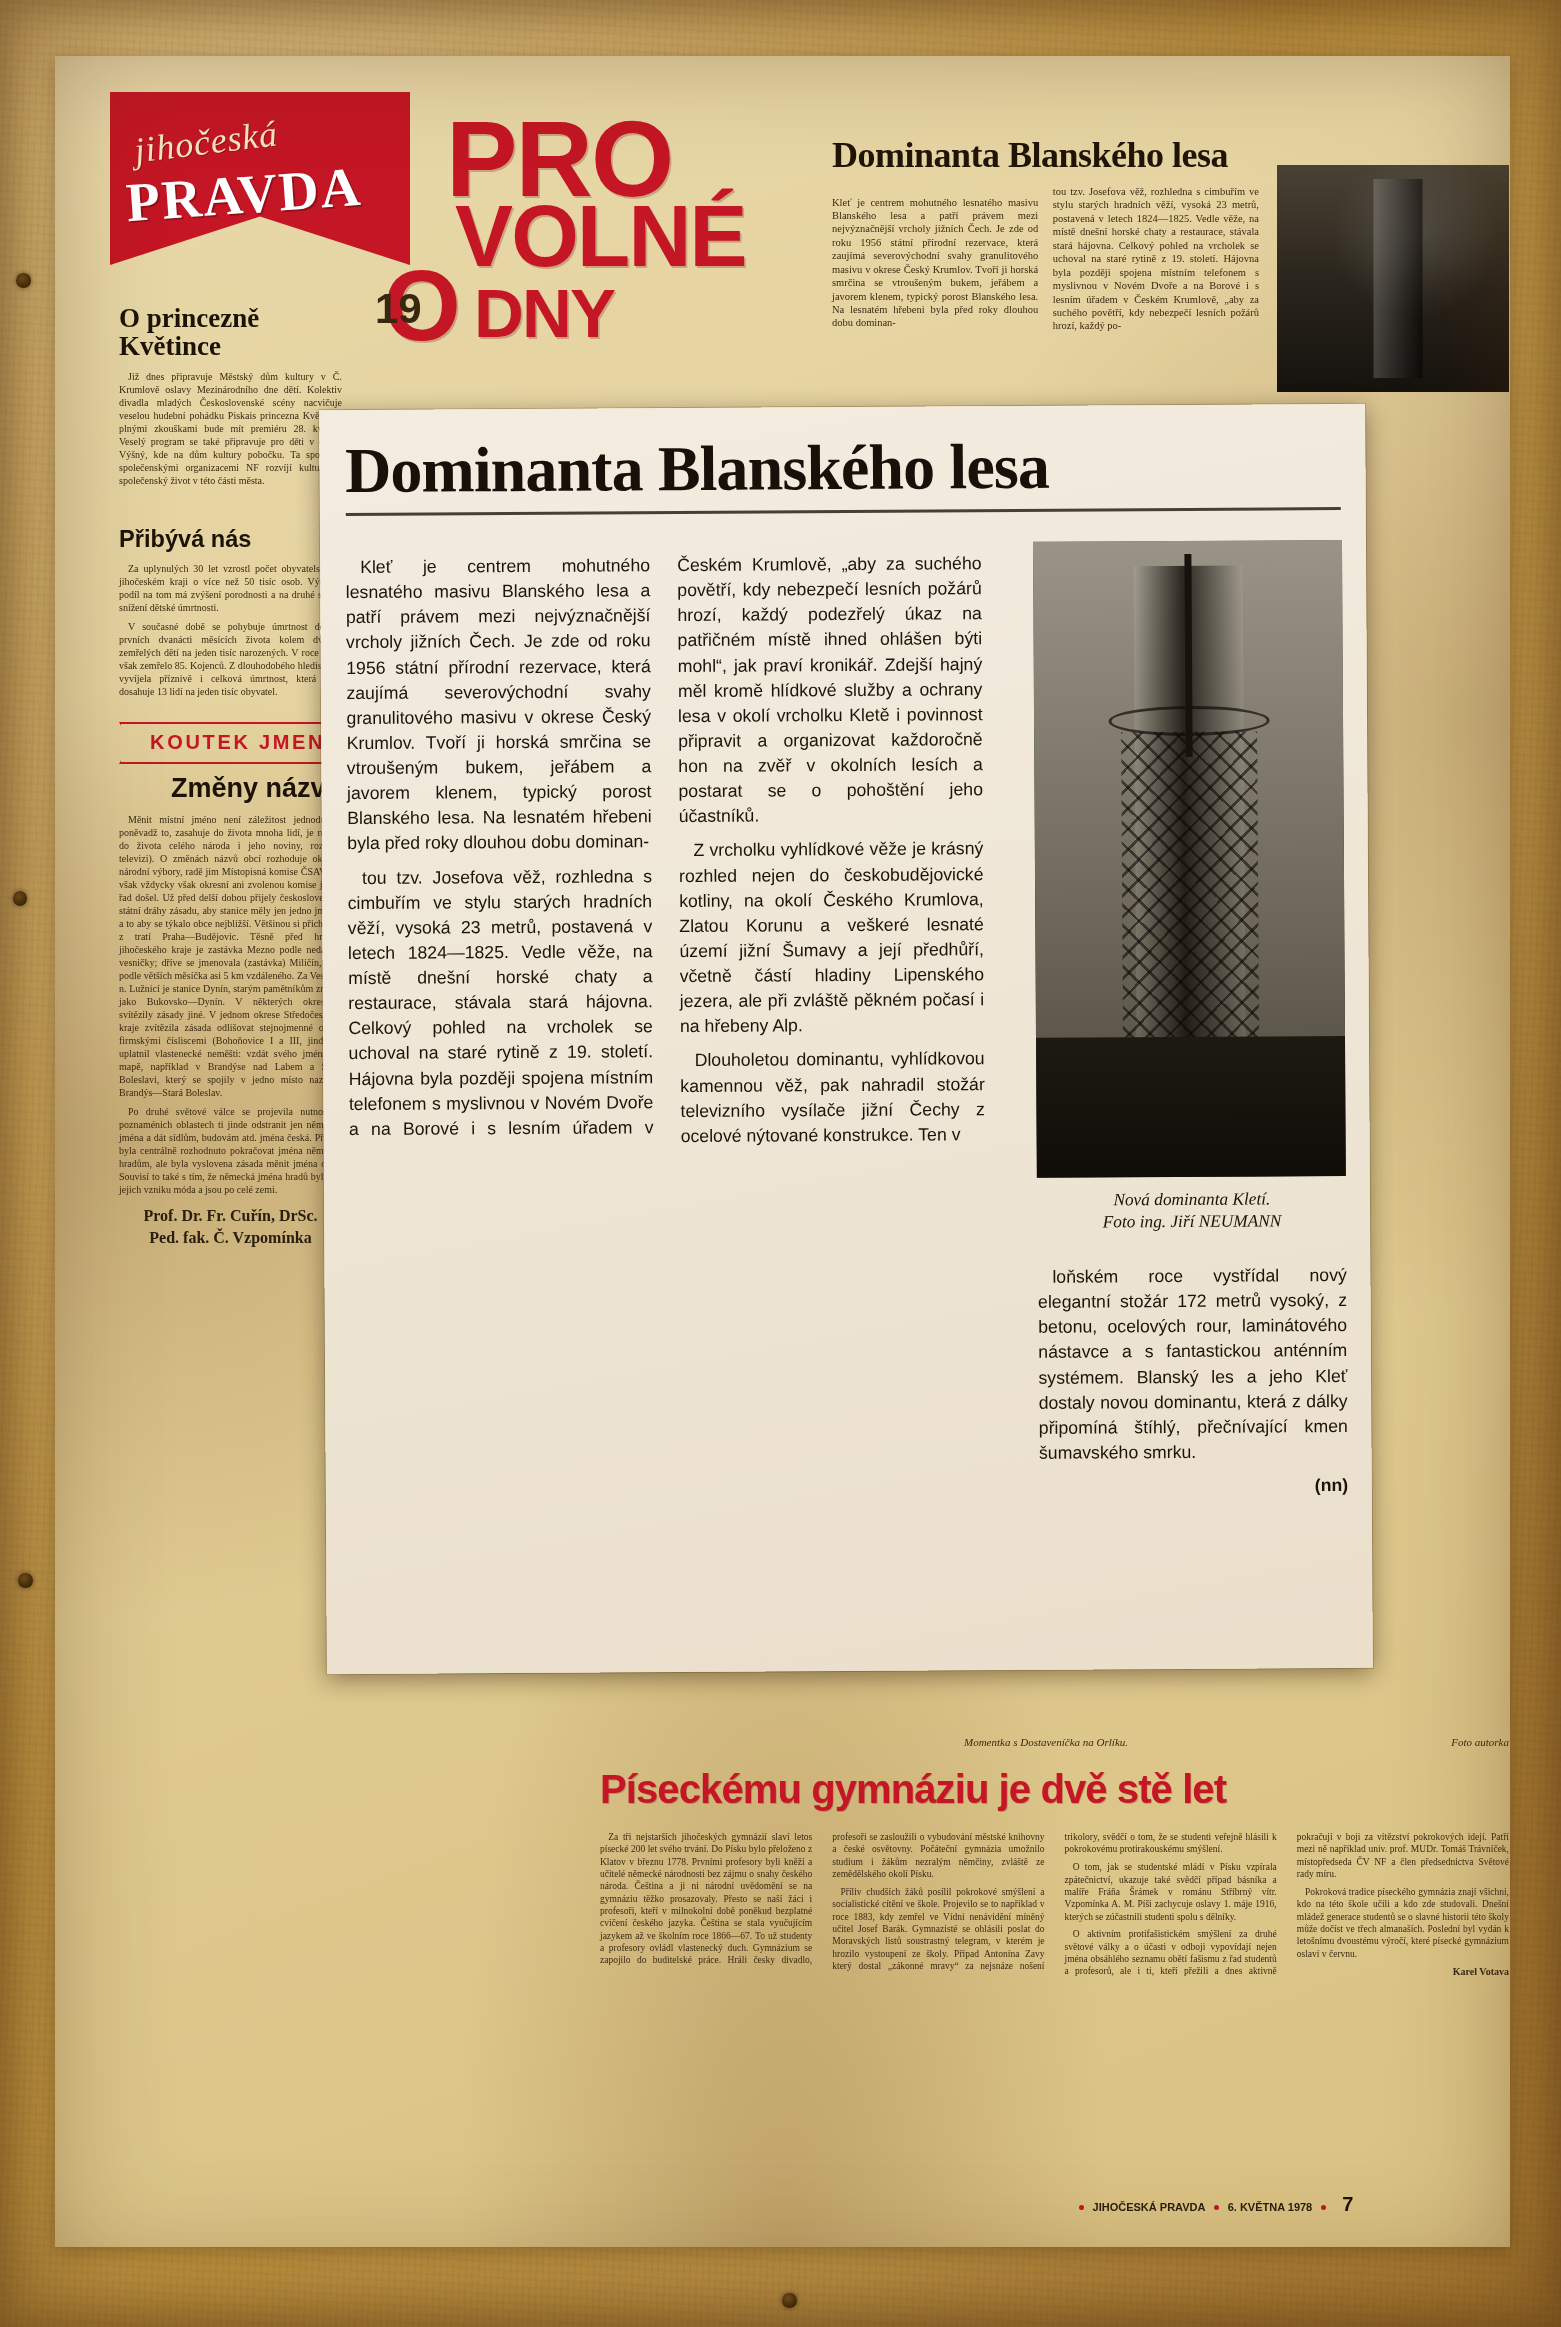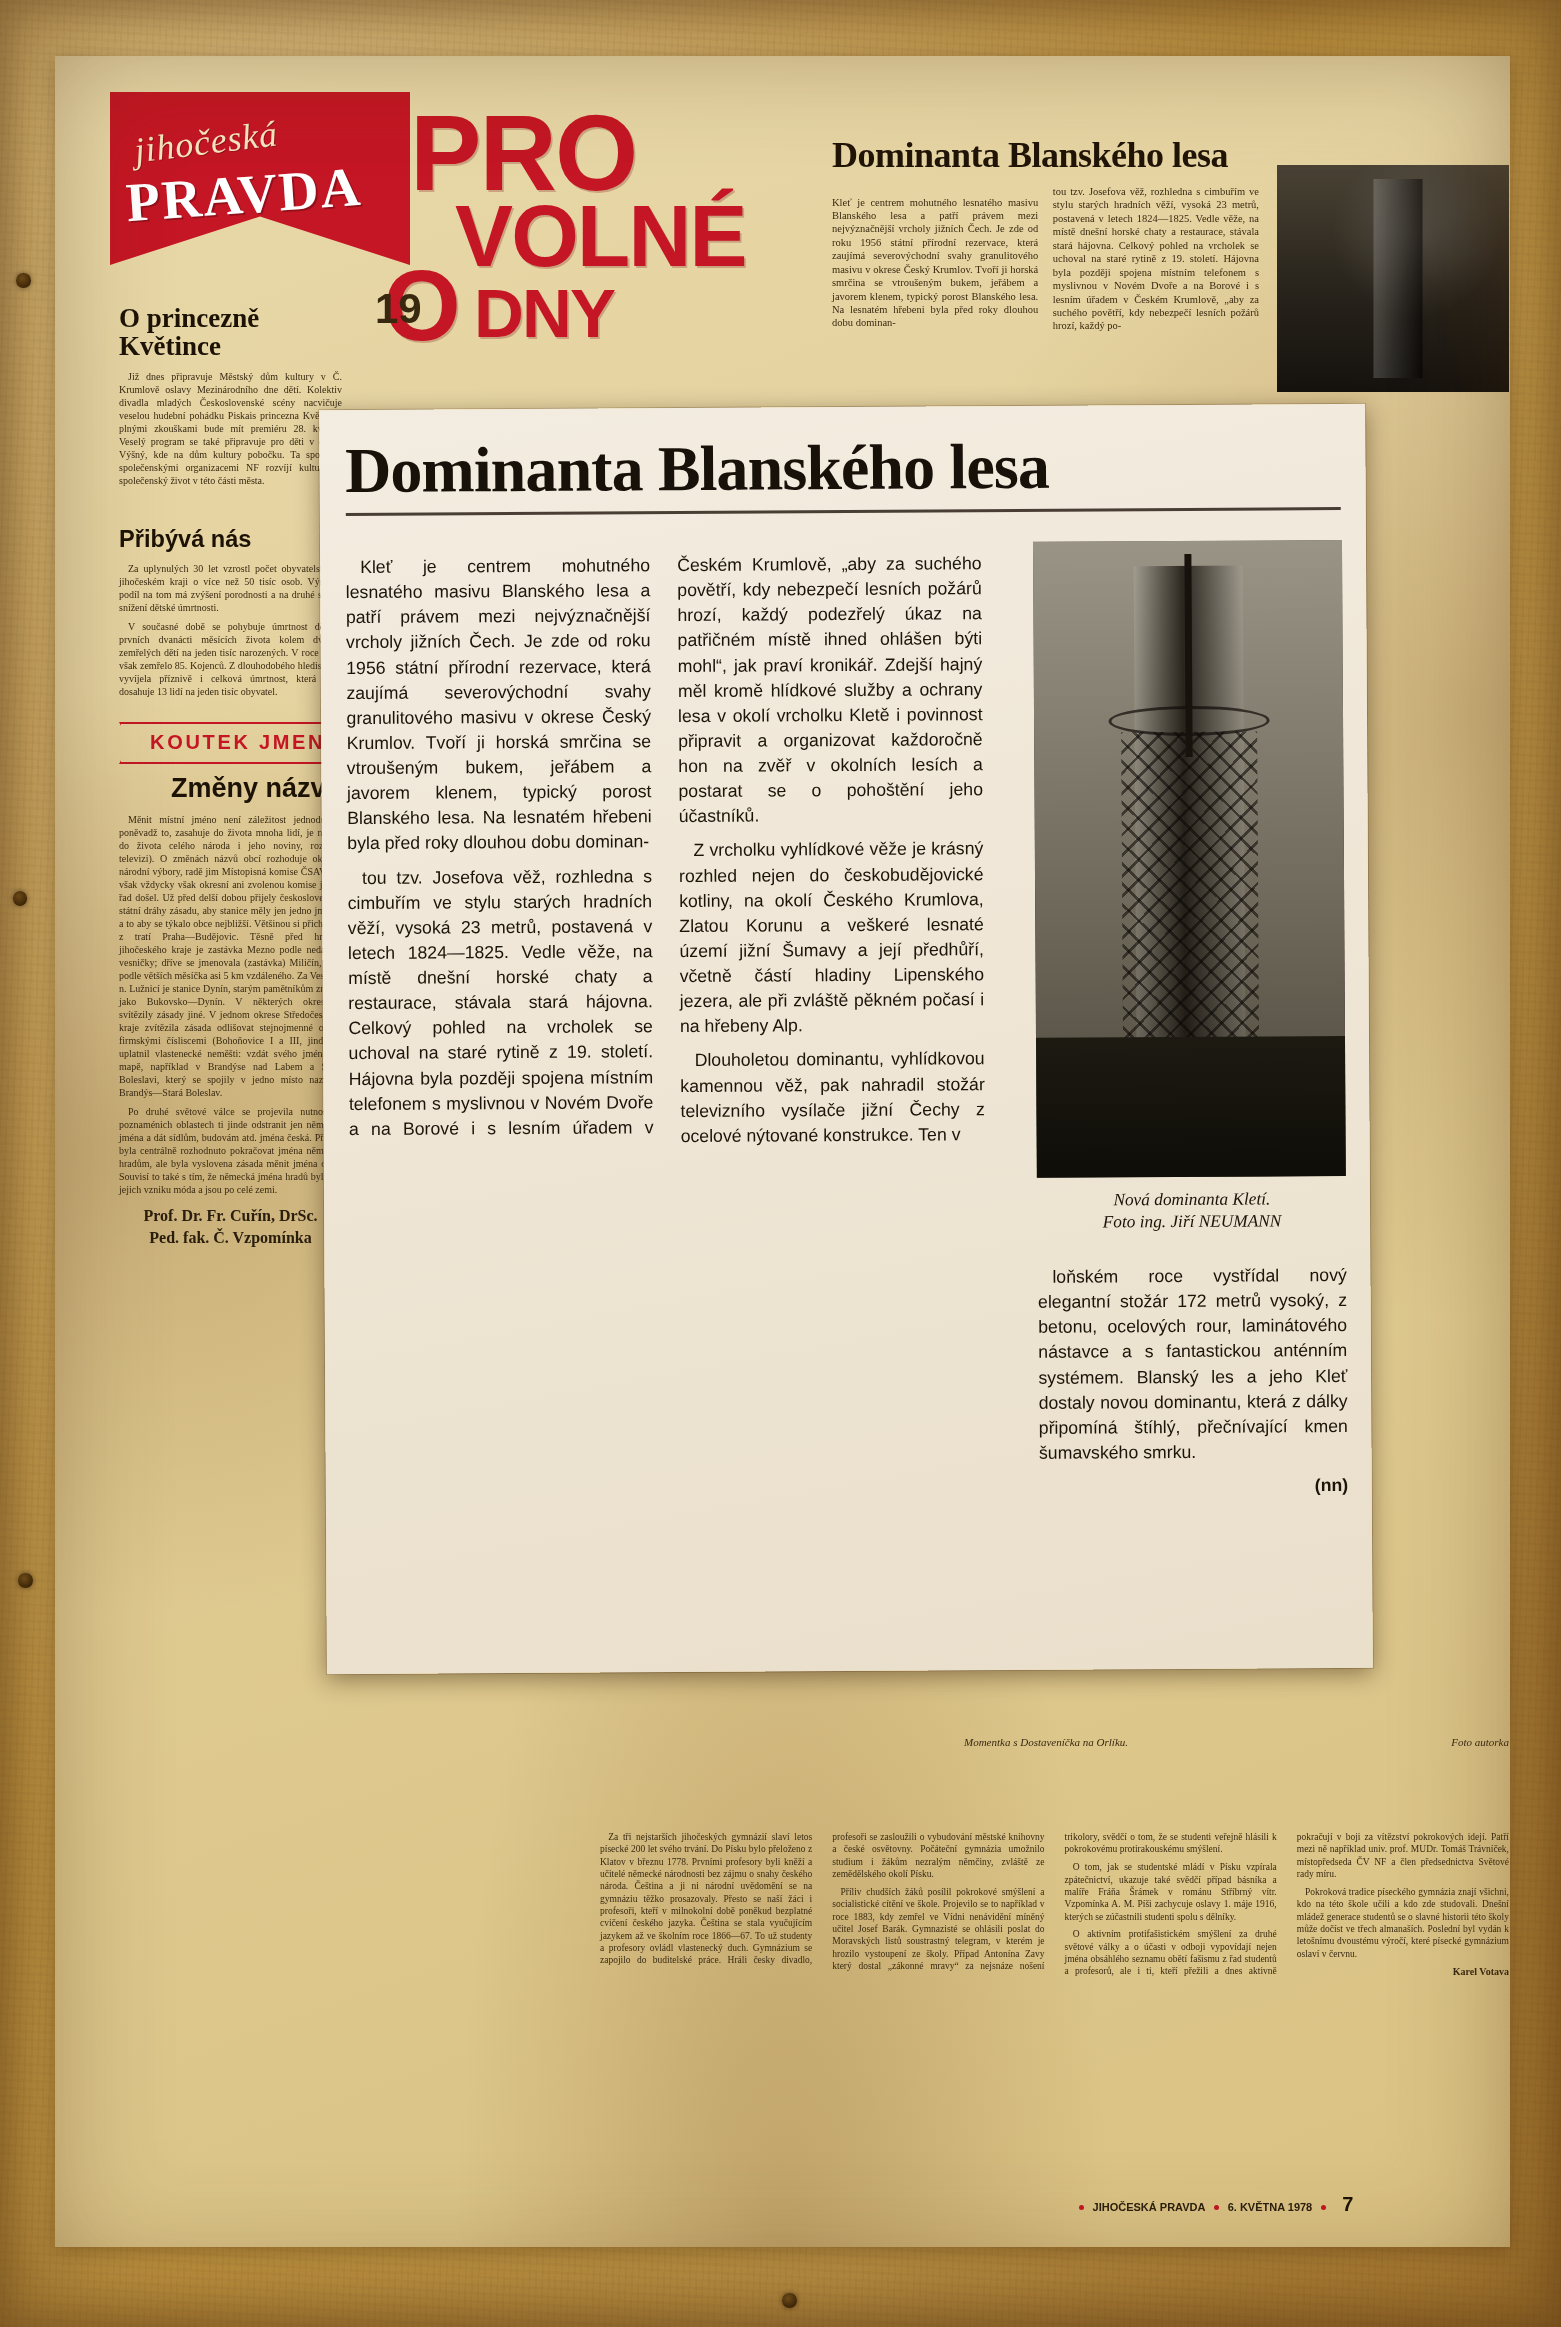--- a/index.html
+++ b/index.html
@@ -67,21 +67,21 @@
   .flag .ln2{
     position:absolute;left:16.4px;top:71px;color:#fff;
     font-family:"Liberation Serif",serif;font-weight:bold;font-size:55px;
     letter-spacing:1.8px;transform:rotate(-4deg);text-shadow:1.8px 1.8px 0 rgba(0,0,0,.25);
   }
   .bigword{
     position:absolute;font-family:"Liberation Sans",sans-serif;font-weight:bold;
     color:#c31826;letter-spacing:-1.8px;line-height:.85;
     text-shadow:1.8px 1.8px 0 rgba(120,10,15,.25);
   }
-  .w-pro{left:300px;top:16px;font-size:107px;}
+  .w-pro{left:300px;top:22px;font-size:107px;padding-left:36px;}
   .w-volne{left:345px;top:107px;font-size:87px;}
   .w-o{left:273px;top:171px;font-size:100px;}
   .w-dny{left:364px;top:193px;font-size:69px;}
   .issue-no{
     position:absolute;left:265px;top:193px;font-family:"Liberation Sans",sans-serif;
     font-weight:bold;font-size:42px;color:#3a2a12;
   }
   
   .teaser{position:absolute;left:777px;top:78px;width:677px;}
   .teaser-title{
@@ -321,20 +321,21 @@
       <p>Není divu, te zánětu Čech se svou bohatou a náhderným oknůn nejen: návštěvníky a turisty, ale také se často sídoují kuliisou mnohých filmů. Tento</p>
       <p>ní —! sídle má co psát —/ dnes nám píše o sestavit, které chystá starý hrad... I.D.</p>
     </div>
   </div>
 
   <div class="strip-caption">
     <span>Momentka s Dostaveníčka  na Orlíku.</span>
     <span>Foto autorka</span>
   </div>
 
+  <div class="bottom-head">Píseckému gymnáziu je dvě stě let</div>
   <div class="bottom-cols">
     <p>Za tři nejstarších jihočeských gymnázií slaví letos písecké 200 let svého trvání. Do Písku bylo přeloženo z Klatov v březnu 1778. Prvními profesory byli kněží a učitelé německé národnosti bez zájmu o snahy českého národa. Čeština a ji ni národní uvědomění se na gymnáziu těžko prosazovaly. Přesto se naší žáci i profesoři, kteří v milnokolní době poněkud bezplatné cvičení českého jazyka. Čeština se stala vyučujícím jazykem až ve školním roce 1866—67. To už studenty a profesory ovládl vlastenecký duch. Gymnázium se zapojilo do buditelské práce. Hráli česky divadlo, profesoři se zasloužili o vybudování městské knihovny a české osvětovny. Počáteční gymnázia umožnilo studium i žákům nezralým němčiny, zvláště ze zemědělského okolí Písku.</p>
     <p>Příliv chudších žáků posílil pokrokové smýšlení a socialistické cítění ve škole. Projevilo se to například v roce 1883, kdy zemřel ve Vídni nenávidění míněný učitel Josef Barák. Gymnazisté se ohlásili poslat do Moravských listů soustrastný telegram, v kterém je hrozilo vystoupení ze školy. Případ Antonína Zavy který dostal „zákonné mravy“ za nejsnáze nošení trikolory, svědčí o tom, že se studenti veřejně hlásili k pokrokovému protirakouskému smýšlení.</p>
     <p>O tom, jak se studentské mládí v Písku vzpírala zpátečnictví, ukazuje také svědčí případ básníka a malíře Fráňa Šrámek v románu Stříbrný vítr. Vzpomínka A. M. Píši zachycuje oslavy 1. máje 1916, kterých se zúčastnili studenti spolu s dělníky.</p>
     <p>O aktivním protifašistickém smýšlení za druhé světové války a o účasti v odboji vypovídají nejen jména obsáhlého seznamu obětí fašismu z řad studentů a profesorů, ale i ti, kteří přežili a dnes aktivně pokračují v boji za vítězství pokrokových idejí. Patří mezi ně například univ. prof. MUDr. Tomáš Trávníček, místopředseda ČV NF a člen předsednictva Světové rady míru.</p>
     <p>Pokroková tradice píseckého gymnázia znají všichni, kdo na této škole učili a kdo zde studovali. Dnešní mládež generace studentů se o slavné historii této školy může dočíst ve třech almanaších. Poslední byl vydán k letošnímu dvoustému výročí, které písecké gymnázium oslaví v červnu.</p>
     <p class="sig">Karel Votava</p>
   </div>
 
   <div class="footer-line">

